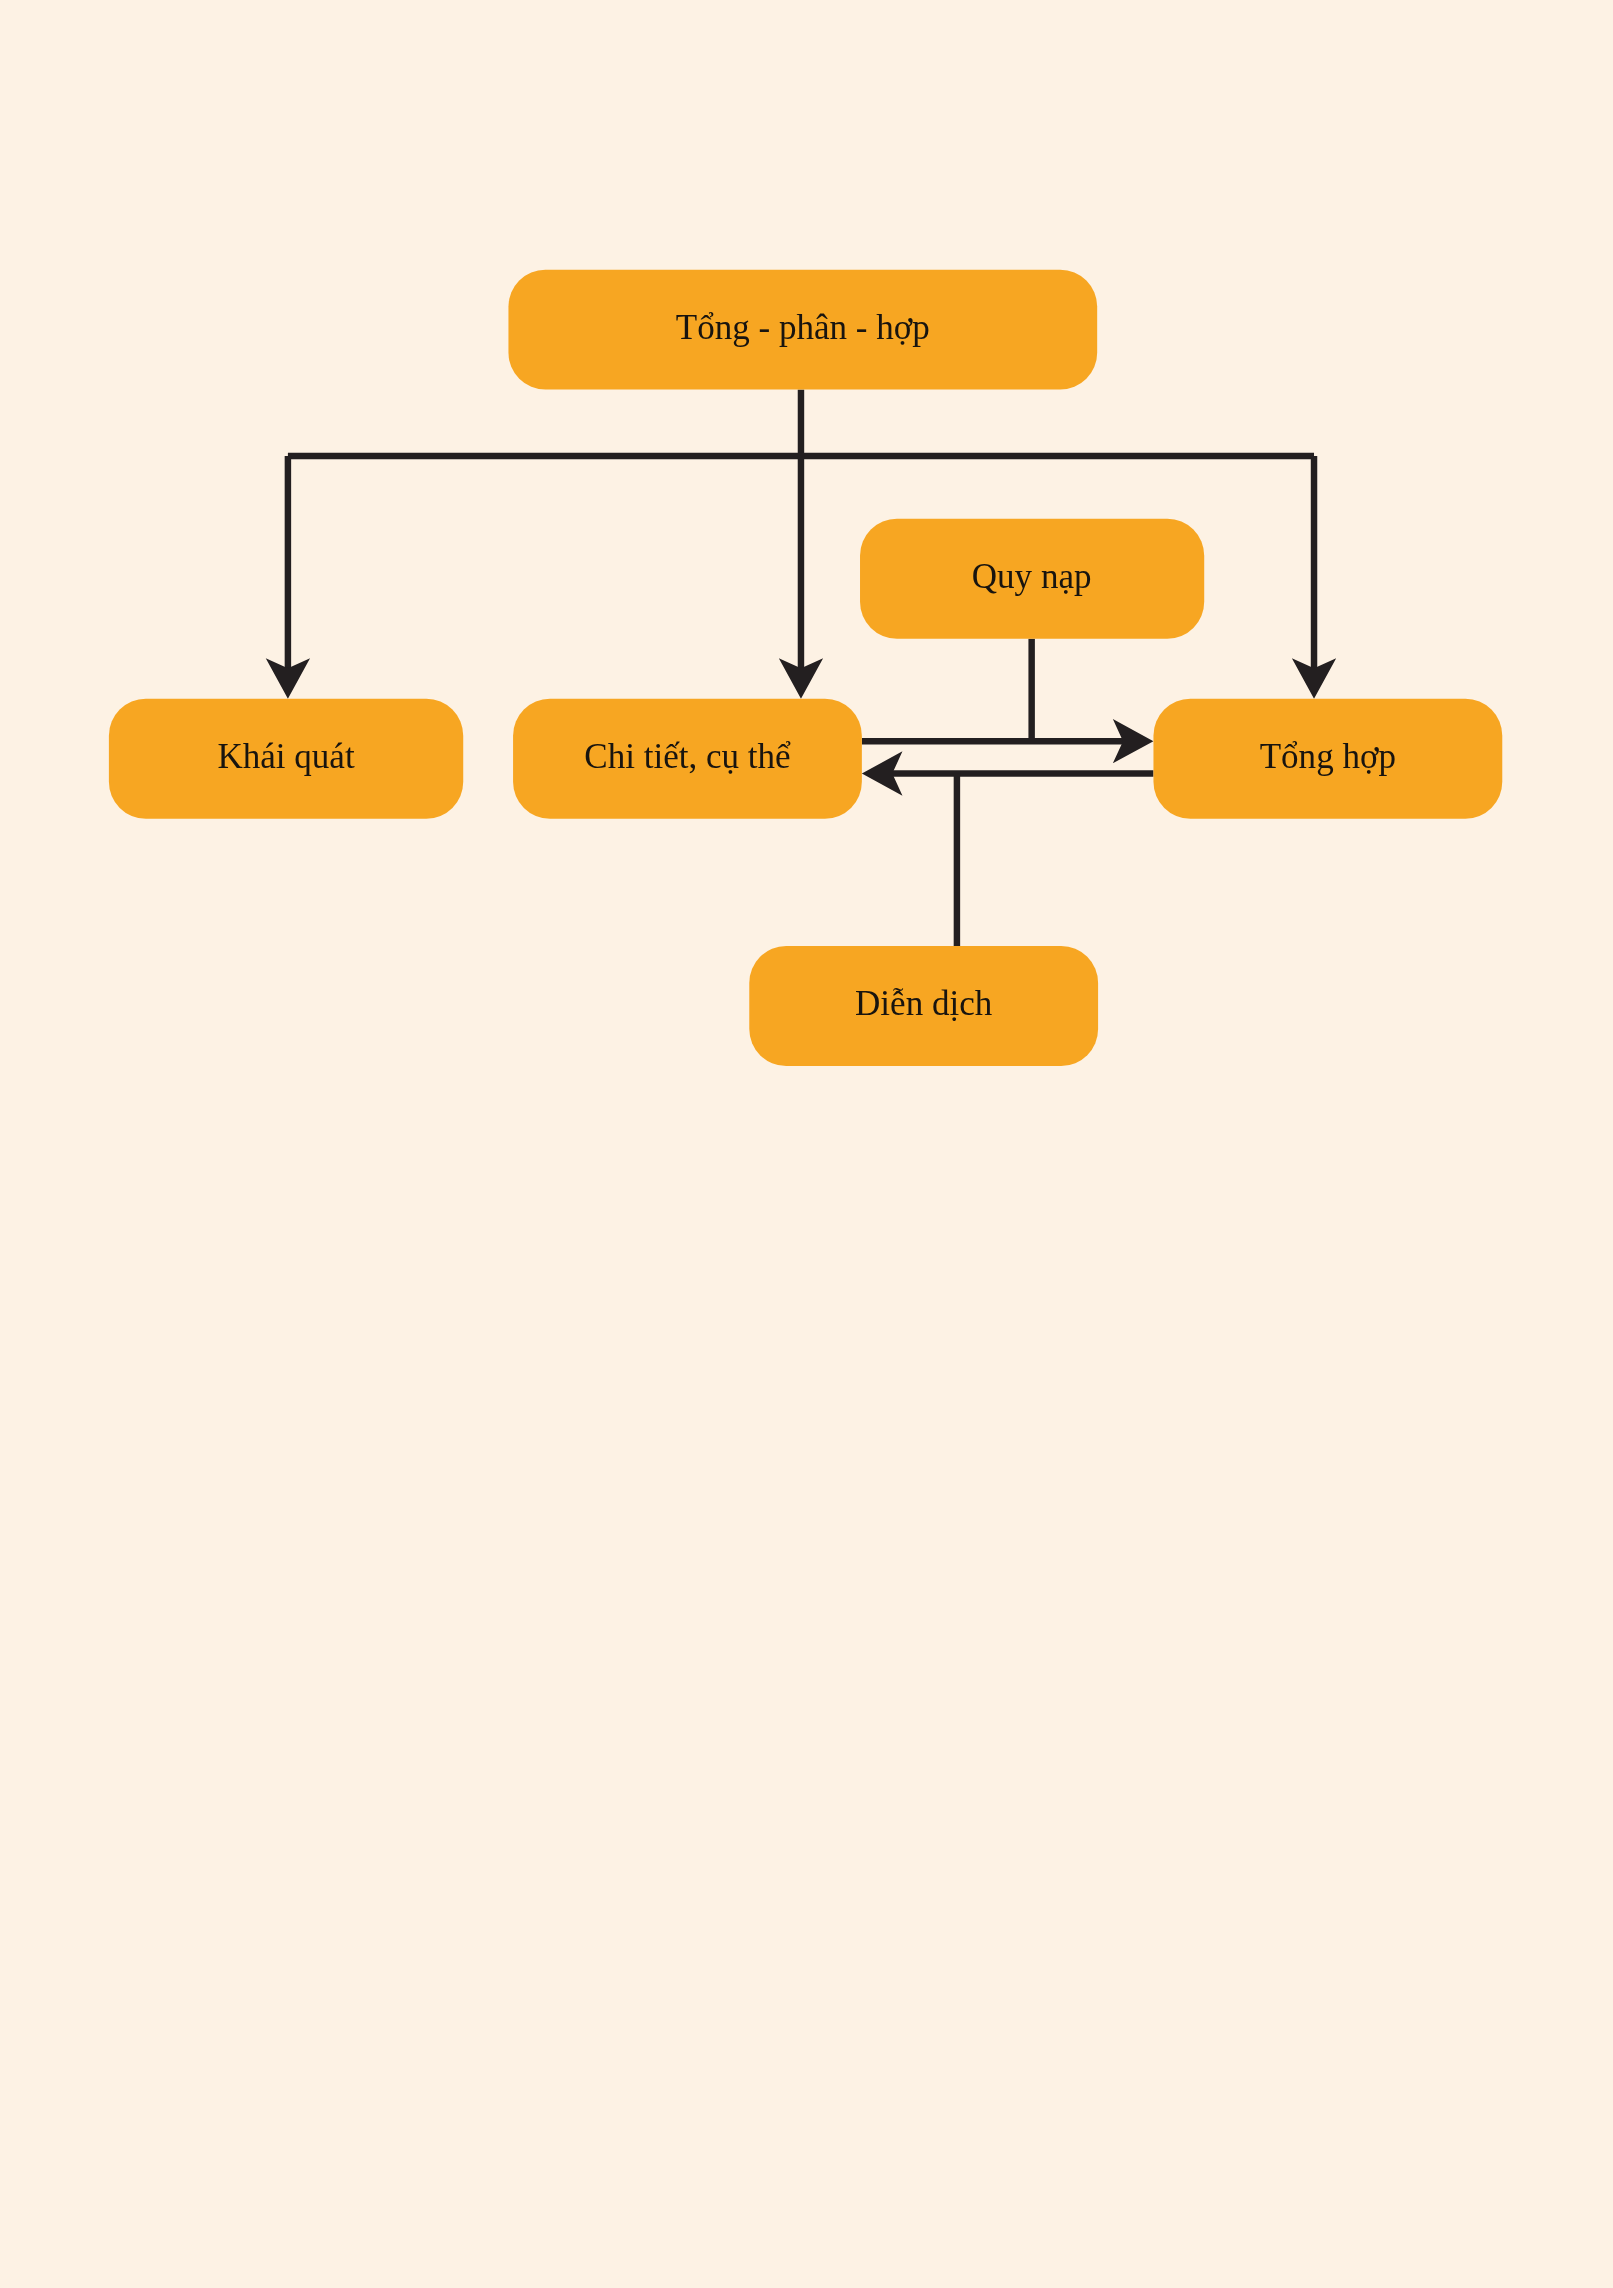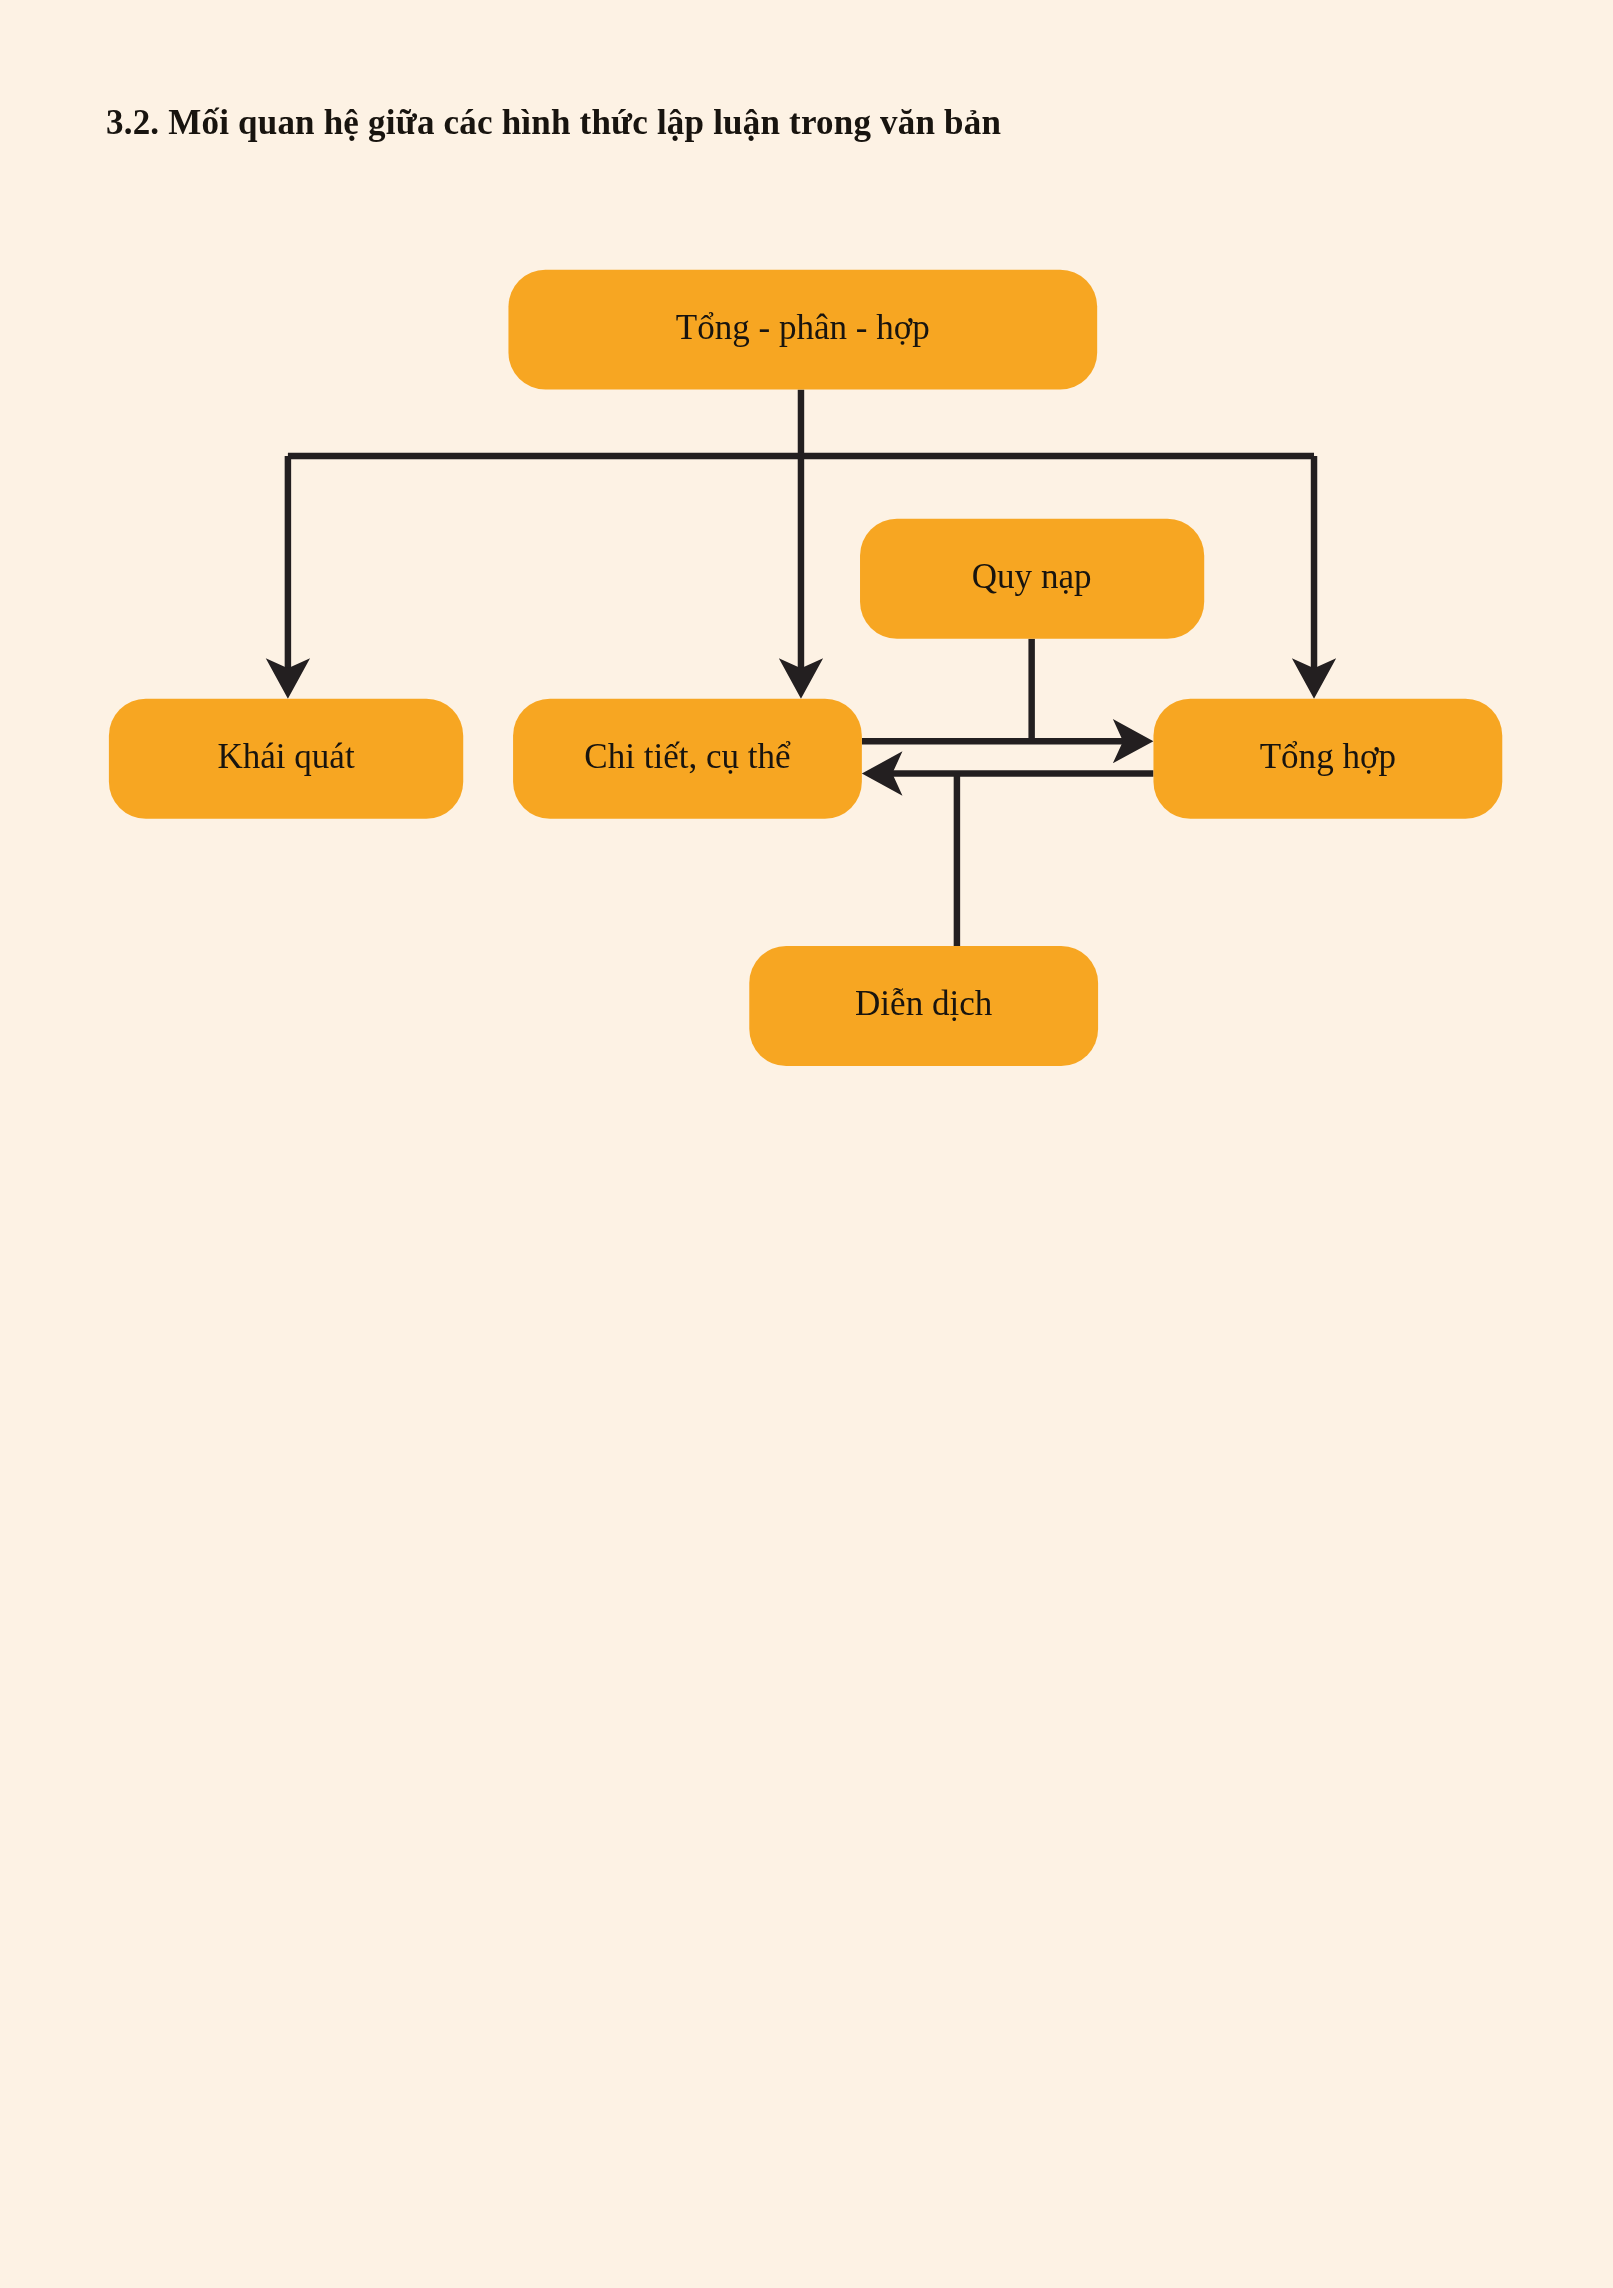--- a/index.html
+++ b/index.html
@@ -57,21 +57,20 @@
   }
   .edge-head {
     fill: #231F20;
   }
 </style>
 </head>
 <body>
 
 <div class="page">
 
-  <div class="heading">3.2. Mối quan hệ giữa các hình thức lập luận trong văn bản</div>
 
   <svg class="diagram" viewBox="0 0 1748 1300" width="1613" height="1200">
 
     <g>
       <path class="edge" d="M 868 422 L 868 494"></path>
     </g>
 
     <g>
       <path class="edge" d="M 312 494 L 1424 494"></path>
     </g>

